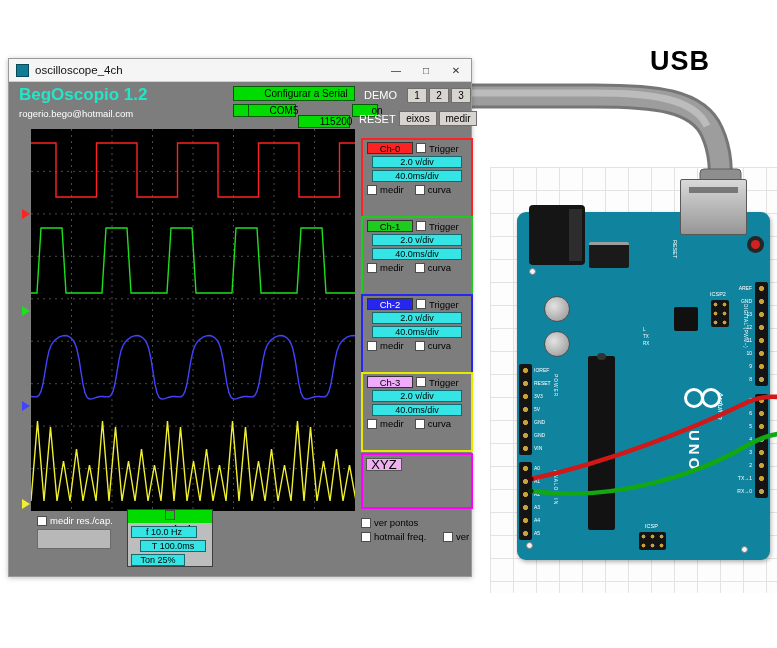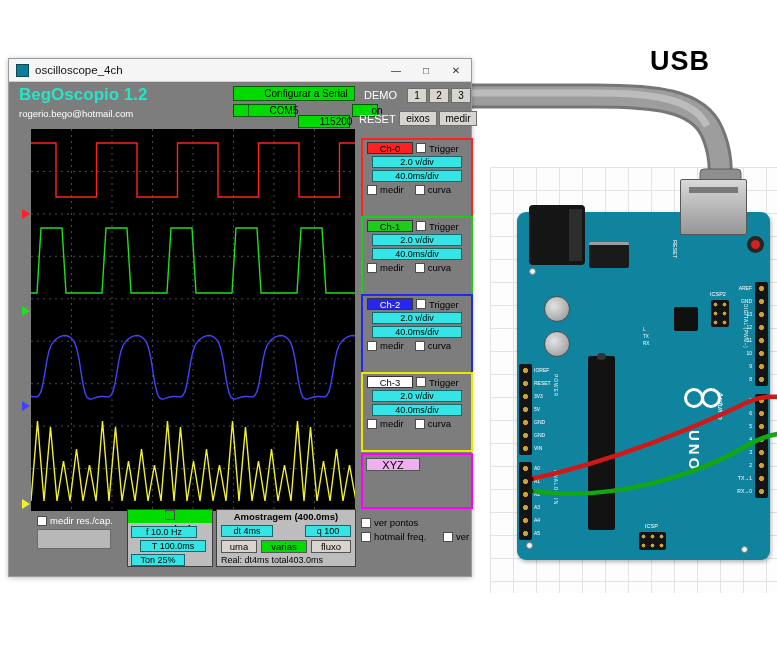--- a/index.html
+++ b/index.html
@@ -57,22 +57,22 @@
   #scope{position:absolute;left:22px;top:70px;width:324px;height:382px;background:#000;}
   .marker{position:absolute;left:13px;width:0;height:0;border-top:5px solid transparent;border-bottom:5px solid transparent;border-left:8px solid #fff;}
 
   .chpanel{position:absolute;left:352px;width:112px;height:80px;border:2px solid #fff;}
   .chpanel .row{display:flex;align-items:center;gap:3px;margin:2px 4px 0 4px;}
   .chname{width:46px;height:12px;font-size:9.5px;display:flex;align-items:center;justify-content:center;border:1px solid #333;flex:none;}
   .lbl{font-size:9.5px;color:#000;}
   .vfield{width:90px;height:12px;margin:2px auto 0 auto;}
 
   #xyz{position:absolute;left:352px;top:394px;width:112px;height:56px;border:2px solid #ff00ff;}
-  #xyz .hdr{position:absolute;left:3px;top:3px;width:54px;height:13px;border:1px solid #555;
-    font-size:11px;display:flex;align-items:center;justify-content:center;color:#000;}
+  #xyz .hdr{position:absolute;left:3px;top:3px;width:36px;height:13px;border:1px solid #555;
+    font-size:13px;display:flex;align-items:center;justify-content:center;color:#000;}
 
   #gersinal{position:absolute;left:118px;top:450px;width:86px;height:58px;background:#bdbdbd;border:1px solid #3e3e3e;}
   #gersinal .ttl{height:13px;background:var(--green,#00dc00);display:flex;align-items:center;gap:3px;padding:0 3px;font-size:9.5px;font-weight:bold;color:#000;flex-direction:column;}
   #gersinal .cyan{position:absolute;height:12px;}
   #amostr{position:absolute;left:207px;top:450px;width:140px;height:58px;background:#bdbdbd;border:1px solid #3e3e3e;}
   #amostr .ttl{font-size:9.5px;font-weight:bold;color:#000;text-align:center;margin-top:1px;}
   .abtn{position:absolute;height:13px;font-size:9.5px;display:flex;align-items:center;justify-content:center;border:1px solid #555;color:#000;background:#d8d5d0;}
   .abtn.g{background:var(--green,#00dc00);}
   .chkrow{position:absolute;display:flex;align-items:center;gap:3px;font-size:9.5px;color:#000;}
 </style>
@@ -283,21 +283,21 @@
       <div class="row">
         <span class="chk"></span>
         <span class="lbl">medir</span>
         <span class="chk" style="margin-left:8px;"></span>
         <span class="lbl">curva</span>
       </div>
     </div>
 
     <div class="chpanel" style="top: 313px; border-color: rgb(232, 232, 0);">
       <div class="row">
-        <span class="chname" style="background: #ffffff; color: rgb(0, 0, 0);">Ch-3</span>
+        <span class="chname" style="background: #f0abfc; color: rgb(0, 0, 0);">Ch-3</span>
         <span class="chk"></span>
         <span class="lbl">Trigger</span>
       </div>
       <div class="cyan vfield">2.0 v/div</div>
       <div class="cyan vfield">40.0ms/div</div>
       <div class="row">
         <span class="chk"></span>
         <span class="lbl">medir</span>
         <span class="chk" style="margin-left:8px;"></span>
         <span class="lbl">curva</span>
@@ -317,29 +317,20 @@
     <div id="gersinal">
       <div class="ttl">
         <span class="chk" style="background:var(--green,#00dc00);"></span>
         <span>Ger.Sinal</span>
       </div>
       <div class="cyan" style="left:3px;top:16px;width:66px;">f 10.0 Hz</div>
       <div class="cyan" style="left:12px;top:30px;width:66px;">T 100.0ms</div>
       <div class="cyan" style="left:3px;top:44px;width:54px;">Ton 25%</div>
     </div>
 
-    <div id="amostr">
-      <div class="ttl">Amostragem (400.0ms)</div>
-      <div class="cyan" style="position:absolute;left:4px;top:15px;width:52px;height:12px;">dt 4ms</div>
-      <div class="cyan" style="position:absolute;left:88px;top:15px;width:46px;height:12px;">q 100</div>
-      <div class="abtn" style="left:4px;top:30px;width:36px;">uma</div>
-      <div class="abtn g" style="left:44px;top:30px;width:46px;">varias</div>
-      <div class="abtn" style="left:94px;top:30px;width:40px;">fluxo</div>
-      <div class="blbl" style="left:4px;top:45px;font-size:9px;">Real: dt4ms  total403.0ms</div>
-    </div>
 
     <div class="chkrow" style="left:352px;top:458px;">
       <span class="chk"></span>
       <span>ver pontos</span>
     </div>
     <div class="chkrow" style="left:352px;top:472px;">
       <span class="chk"></span>
       <span>hotmail freq.</span>
     </div>
     <div class="chkrow" style="left:434px;top:472px;">

